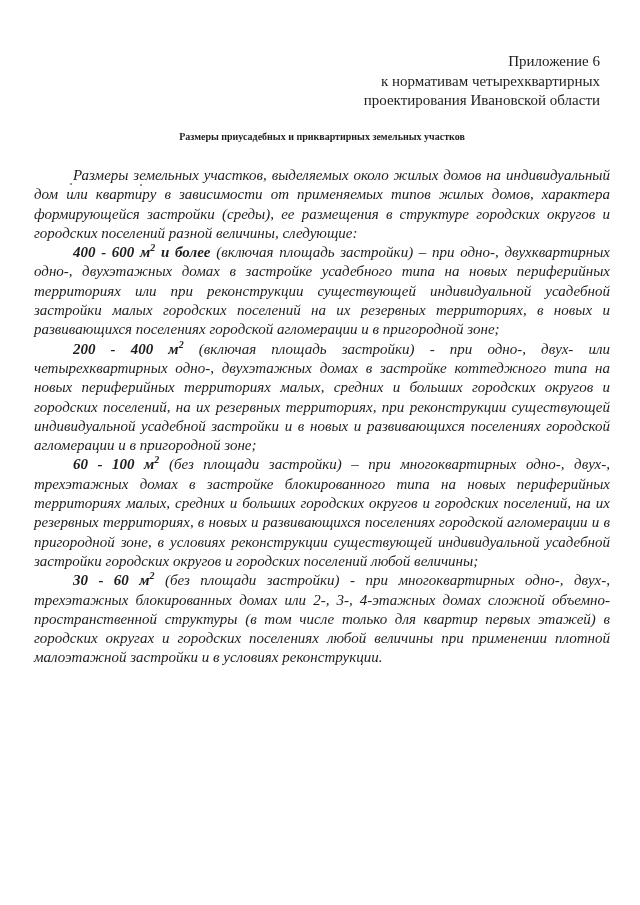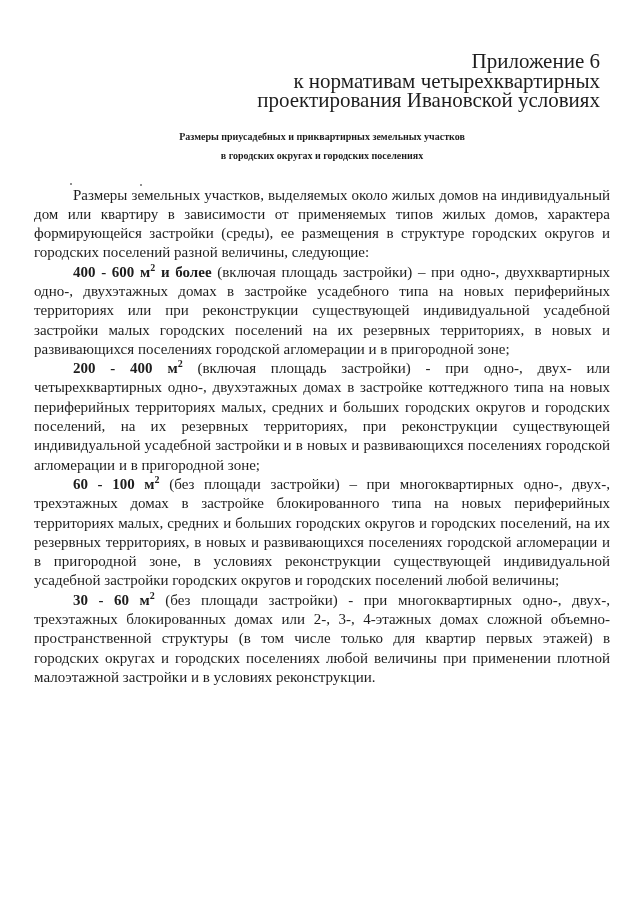--- a/index.html
+++ b/index.html
@@ -17,21 +17,21 @@
   }
   .page {
     box-sizing: border-box;
     width: 640px;
     height: 905px;
     padding: 52px 30px 0 34px;
     background: #ffffff;
   }
   .header-block {
     text-align: right;
-    font-size: 21px;
+    font-size: 15px;
     line-height: 19.5px;
     padding-right: 10px;
   }
   .header-line {
     white-space: nowrap;
   }
   .doc-title {
     margin: 16px 0 0 0;
     text-align: center;
     font-weight: bold;
@@ -40,20 +40,21 @@
   }
   .body-text {
     margin-top: 20px;
     font-size: 15px;
     line-height: 19.3px;
     text-align: justify;
   }
   .para {
     margin: 0;
     text-indent: 39px;
+    font-style: italic;
   }
   .lead {
     font-weight: bold;
     margin-top: 13px;
   }
   sup.sq {
     font-weight: bold;
     font-size: 10px;
     line-height: 0;
     vertical-align: super;
@@ -69,26 +70,25 @@
   .speck-2 { left: 140px; top: 184px; }
 </style>
 </head>
 <body>
 
 <div class="page">
 
   <div class="header-block">
     <div class="header-line">Приложение 6</div>
     <div class="header-line">к нормативам четырехквартирных</div>
-    <div class="header-line">проектирования Ивановской условиях</div>
+    <div class="header-line">проектирования Ивановской области</div>
   </div>
 
   <h1 class="doc-title">
     <div>Размеры приусадебных и приквартирных земельных участков</div>
-    <div>в городских округах и городских поселениях</div>
   </h1>
 
   <div class="body-text">
 
     <p class="para"><span class="lead"></span><span>Размеры земельных участков, выделяемых около жилых домов на индивидуальный дом или квартиру в зависимости от применяемых типов жилых домов, характера формирующейся застройки (среды), ее размещения в структуре городских округов и городских поселений разной величины, следующие:</span></p>
 
     <p class="para"><span class="lead">400 - 600 м</span><sup class="sq">2</sup><span class="lead"> и более</span><span> (включая площадь застройки) – при одно-, двухквартирных одно-, двухэтажных домах в застройке усадебного типа на новых периферийных территориях или при реконструкции существующей индивидуальной усадебной застройки малых городских поселений на их резервных территориях, в новых и развивающихся поселениях городской агломерации и в пригородной зоне;</span></p>
 
     <p class="para"><span class="lead">200 - 400 м</span><sup class="sq">2</sup><span class="lead"></span><span> (включая площадь застройки) - при одно-, двух- или четырехквартирных одно-, двухэтажных домах в застройке коттеджного типа на новых периферийных территориях малых, средних и больших городских округов и городских поселений, на их резервных территориях, при реконструкции существующей индивидуальной усадебной застройки и в новых и развивающихся поселениях городской агломерации и в пригородной зоне;</span></p>
 

